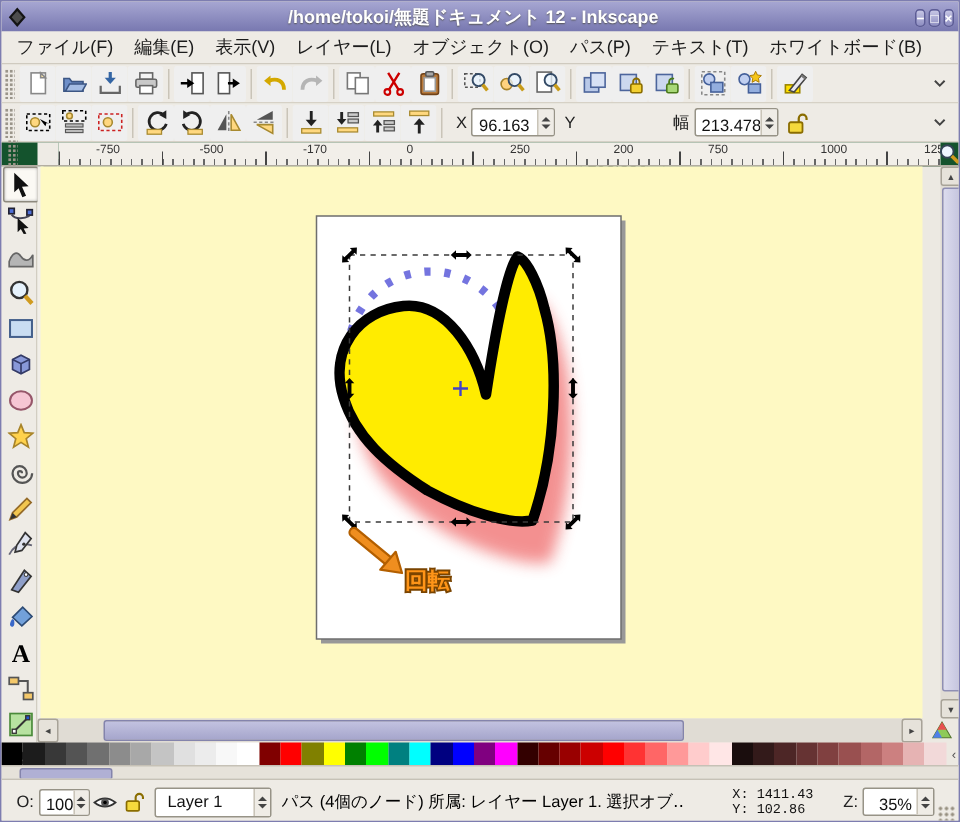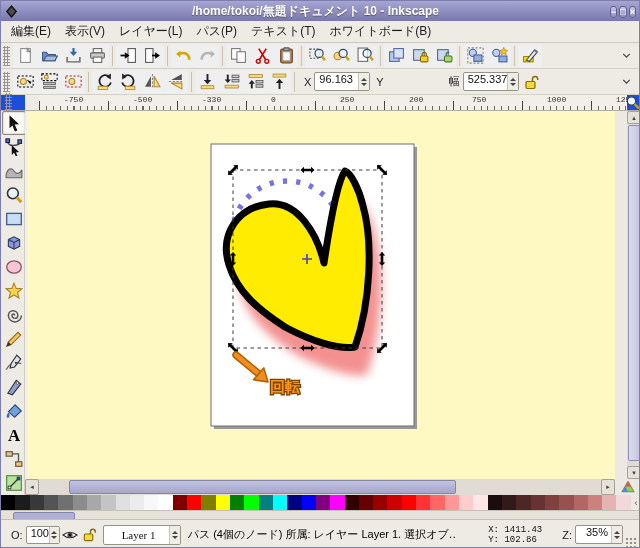--- a/index.html
+++ b/index.html
@@ -22,29 +22,29 @@
     background:#eeebe5;border-bottom:1px solid #d6d1c6;box-sizing:border-box;}
   #cmdbar{top:42px;} #ctrlbar{top:68px;}
   .grip{width:7px;height:20px;margin:0 3px 0 2px;flex:none;
     background-image:radial-gradient(#9a958a 1px,transparent 1.1px);background-size:3px 3px;}
   .tbtn{width:24px;height:24px;flex:none;display:flex;align-items:center;justify-content:center;
     border:1px solid transparent;border-radius:2px;cursor:pointer;}
   .tsep{width:1px;height:20px;background:#c9c4b8;margin:0 3px;flex:none;}
   .spacer{flex:1;}
   .ovflw{width:18px;height:20px;display:flex;align-items:center;justify-content:center;margin-right:4px;cursor:pointer;}
   .fieldlbl{font-size:11px;color:#222;margin:0 3px 0 6px;}
-  .spinbox{display:flex;align-items:flex-start;height:17px;background:#fff;border:1px solid #979387;border-radius:2px;}
+  .spinbox{display:flex;align-items:flex-end;height:17px;background:#fff;border:1px solid #979387;border-radius:2px;}
   .spinval{font-size:11px;color:#111;padding:0 2px 0 4px;white-space:nowrap;overflow:hidden;}
   .spinarrows{width:10px;height:100%;border-left:1px solid #c9c4b8;display:flex;flex-direction:column;
     align-items:center;justify-content:center;gap:2px;cursor:pointer;background:#efece6;}
   .spinarrows i{display:block;width:0;height:0;border-left:3px solid transparent;border-right:3px solid transparent;}
   .spinarrows .up{border-bottom:3px solid #444;}
   .spinarrows .dn{border-top:3px solid #444;}
   
-  #rulerrow{position:absolute;left:0;top:94px;width:100%;height:16px;background:#1d4ed8;border-bottom:1px solid #b3aea2;box-sizing:border-box;font-family:Liberation Mono, monospace;}
+  #rulerrow{position:absolute;left:0;top:94px;width:100%;height:16px;background:#14532d;border-bottom:1px solid #b3aea2;box-sizing:border-box;}
   #hruler{position:absolute;left:38px;top:0;width:588px;height:15px;background:#f2efe9;overflow:hidden;}
   #hruler .minor{position:absolute;left:0;bottom:0;width:100%;height:4px;
     background-image:repeating-linear-gradient(to right,#666 0 1px,transparent 1px 6.9px);}
   #hruler .major{position:absolute;left:0;bottom:0;width:100%;height:9px;
     background-image:repeating-linear-gradient(to right,#444 0 1px,transparent 1px 69px);}
   .rlabel{position:absolute;top:0;font-size:8px;color:#333;white-space:nowrap;}
   #vruler{position:absolute;left:24px;top:110px;width:14px;height:368px;background:#f2efe9;border-right:1px solid #b3aea2;box-sizing:border-box;overflow:hidden;}
   #vruler .minor{position:absolute;top:0;right:0;width:4px;height:100%;
     background-image:repeating-linear-gradient(to bottom,#666 0 1px,transparent 1px 6.9px);}
   #vruler .major{position:absolute;top:0;right:0;width:9px;height:100%;
@@ -76,48 +76,50 @@
   #palscroll{position:absolute;left:0;top:509px;width:640px;height:9px;background:#e6e2da;border-top:1px solid #c6c1b6;box-sizing:border-box;}
   #palthumb{position:absolute;left:12px;top:1px;width:60px;height:6px;background:#b0b0d4;border:1px solid #8484ac;border-radius:2px;cursor:grab;}
   
   #statusbar{position:absolute;left:0;top:518px;width:100%;height:30px;background:#eeebe5;border-top:1px solid #c6c1b6;
     display:flex;align-items:center;box-sizing:border-box;font-size:10px;color:#111;padding:0 2px;}
   #fillstroke{width:136px;flex:none;display:grid;grid-template-columns:38px 62px 30px;grid-auto-rows:13px;align-items:center;}
   .fs-swatch{height:9px;border:1px solid #777;}
   #opblock{display:flex;align-items:center;flex:none;margin-left:2px;}
   .sicon{width:18px;height:18px;display:flex;align-items:center;justify-content:center;flex:none;margin:0 1px;cursor:pointer;}
   #layercombo{display:flex;align-items:center;height:18px;width:76px;background:#fff;border:1px solid #979387;border-radius:2px;margin:0 3px;cursor:pointer;flex:none;}
-  #layercombo .lname{flex:1;font-size:11px;padding-left:18px;white-space:nowrap;overflow:hidden;font-family:Liberation Serif, serif;}
+  #layercombo .lname{flex:1;font-size:11px;padding-left:8px;white-space:nowrap;overflow:hidden;}
   #statusmsg{flex:1;font-size:11px;white-space:nowrap;overflow:hidden;margin-left:4px;color:#000;}
   #coords{flex:none;width:66px;font-size:9px;line-height:10px;text-align:left;font-family:"Liberation Mono","DejaVu Sans Mono",monospace;}
   #zoomblock{display:flex;align-items:center;flex:none;margin:0 2px;}
   #grip{width:12px;height:12px;flex:none;align-self:flex-end;cursor:nwse-resize;
     background-image:radial-gradient(#968f80 1px,transparent 1.2px);background-size:4px 4px;background-position:bottom right;}
   svg{display:block;}
 </style>
 </head>
 <body>
 
 <div id="app">
 
   <div id="titlebar">
     <span class="applogo">
       <svg viewBox="0 0 16 16" width="15" height="15">
           <path d="M8,1 L14,8 L8,15 L2,8 z" fill="#141414"></path>
           <path d="M8,3.5 L12,8 L8,12.5 L4,8 z" fill="#4d4d4d"></path>
         </svg>
     </span>
-    <span class="ttl">/home/tokoi/無題ドキュメント 10 - Inkscape</span>
+    <span class="ttl">/home/tokoi/無題ドキュメント 12 - Inkscape</span>
     <span id="winbtns"><span class="winbtn">−</span><span class="winbtn">□</span><span class="winbtn">×</span></span>
   </div>
 
   <div id="menubar">
+      <span class="menu-item">ファイル(F)</span>
       <span class="menu-item">編集(E)</span>
       <span class="menu-item">表示(V)</span>
       <span class="menu-item">レイヤー(L)</span>
+      <span class="menu-item">オブジェクト(O)</span>
       <span class="menu-item">パス(P)</span>
       <span class="menu-item">テキスト(T)</span>
       <span class="menu-item">ホワイトボード(B)</span>
     </div>
 
   <div id="cmdbar" class="toolbar">
       <span class="grip"></span>
       <button class="tbtn">
         <span>
           <svg viewBox="0 0 16 16" width="17" height="17">
@@ -428,21 +430,21 @@
       <span class="fieldlbl">Y</span>
       <span class="spinbox" style="width: 54px; margin-top: 48px;">
         <span class="spinval" style="flex: 1 1 0%;">293.356</span>
         <span class="spinarrows">
           <i class="up"></i>
           <i class="dn"></i>
         </span>
       </span>
       <span class="fieldlbl">幅</span>
       <span class="spinbox" style="width: 54px;">
-        <span class="spinval" style="flex: 1 1 0%;">525.337</span>
+        <span class="spinval" style="flex: 1 1 0%;">213.478</span>
         <span class="spinarrows">
           <i class="up"></i>
           <i class="dn"></i>
         </span>
       </span>
       <span class="tbtn">
         <span>
           <svg viewBox="0 0 16 16" width="16" height="16">
             <rect x="2" y="7.5" width="9" height="7" rx="1.2" fill="#f5d93c" stroke="#8a6d00" stroke-width="1.2"></rect>
             <path d="M8.5,7.5 V5 a2.6,2.6 0 0 1 5.2,0 v1" fill="none" stroke="#8a6d00" stroke-width="1.5"></path>
@@ -460,21 +462,21 @@
     </div>
 
   <div id="rulerrow">
     <div class="grip" style="position:absolute;left:2px;top:-2px;"></div>
     <div id="rcorner"></div>
     <div id="hruler">
       <div class="minor"></div>
       <div class="major"></div>
     <span class="rlabel" style="left: 25px;">-750</span>
         <span class="rlabel" style="left: 94px;">-500</span>
-        <span class="rlabel" style="left: 163px;">-330</span>
+        <span class="rlabel" style="left: 163px;">-170</span>
         <span class="rlabel" style="left: 232px;">0</span>
         <span class="rlabel" style="left: 301px;">250</span>
         <span class="rlabel" style="left: 370px;">200</span>
         <span class="rlabel" style="left: 433px;">750</span>
         <span class="rlabel" style="left: 508px;">1000</span>
         <span class="rlabel" style="left: 577px;">1250</span>
       </div>
     <div id="quickzoom">
       <svg viewBox="0 0 16 16" width="16" height="16">
           <circle cx="6.5" cy="6" r="4.2" fill="#eef6ff" stroke="#345" stroke-width="1.3"></circle>

